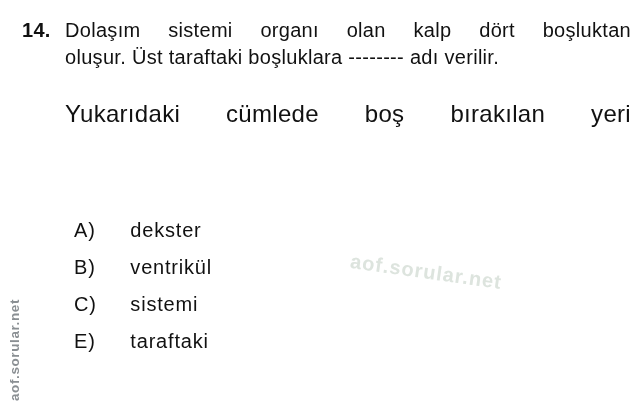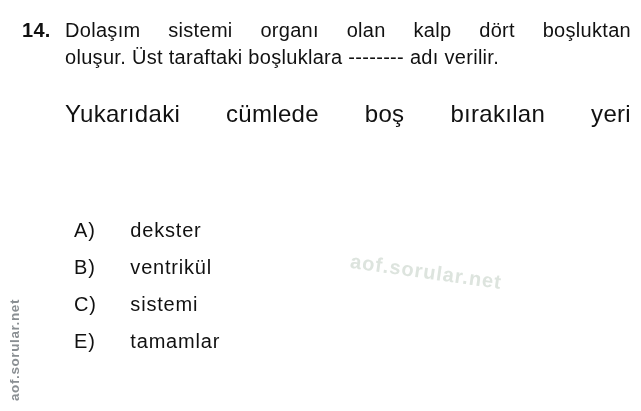--- a/index.html
+++ b/index.html
@@ -104,21 +104,21 @@
     <div class="option">
       <span class="letter">B)</span>
       <span class="opt-text">ventrikül</span>
     </div>
     <div class="option">
       <span class="letter">C)</span>
       <span class="opt-text">sistemi</span>
     </div>
     <div class="option">
       <span class="letter">E)</span>
-      <span class="opt-text">tamamlar</span>
+      <span class="opt-text">taraftaki</span>
     </div>
   </div>
 
   <div class="wm-center">aof.sorular.net</div>
 
   <div class="wm-left">aof.sorular.net</div>
 
 </div>
 
 </body></html>

